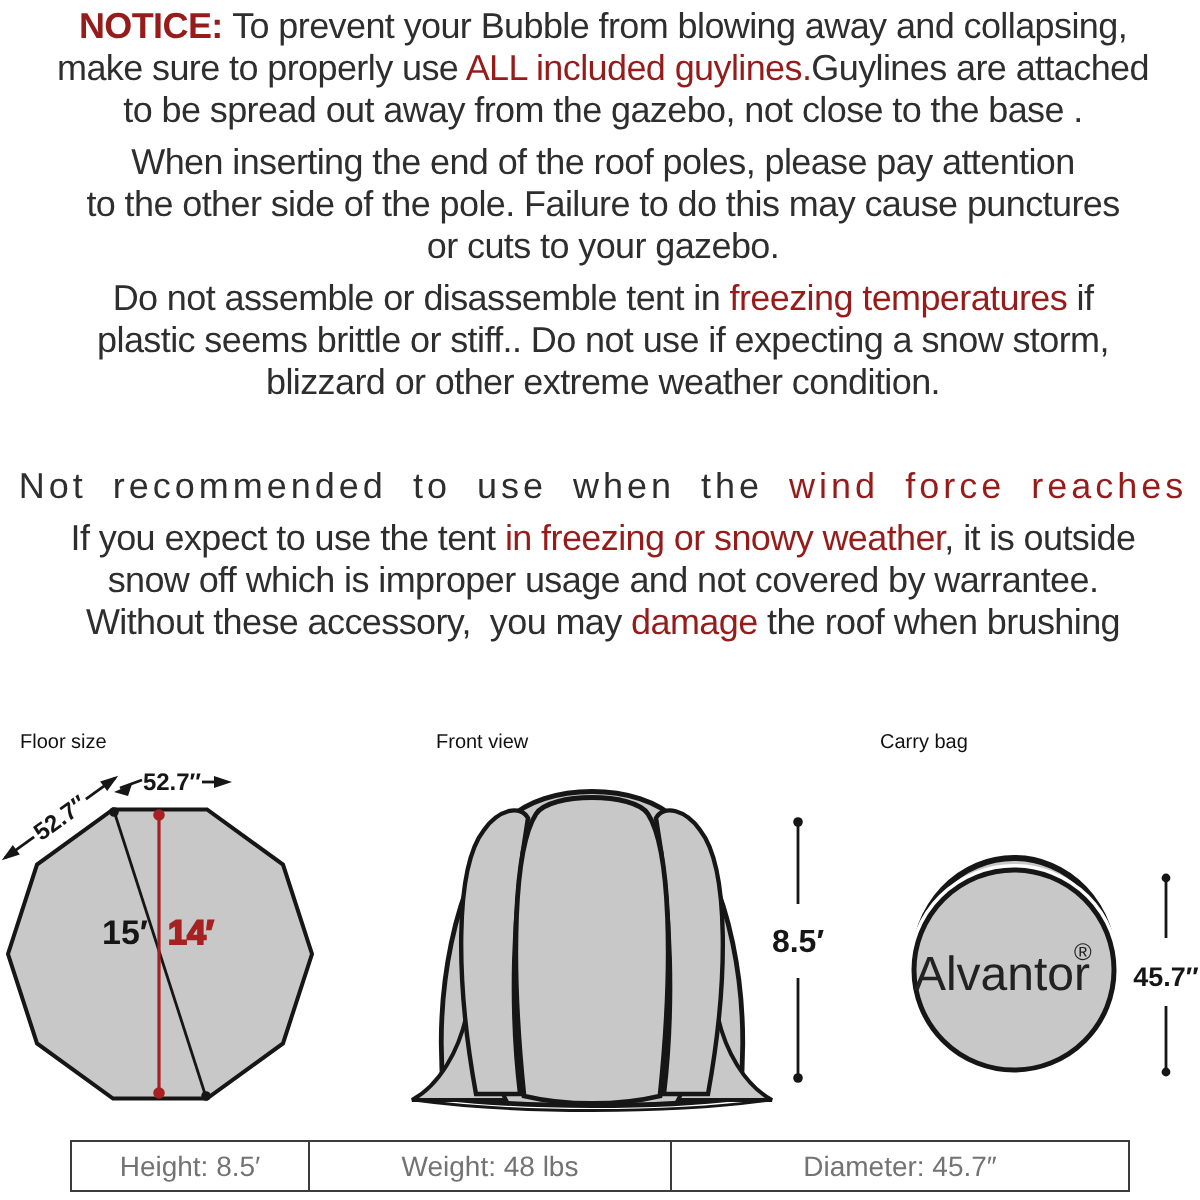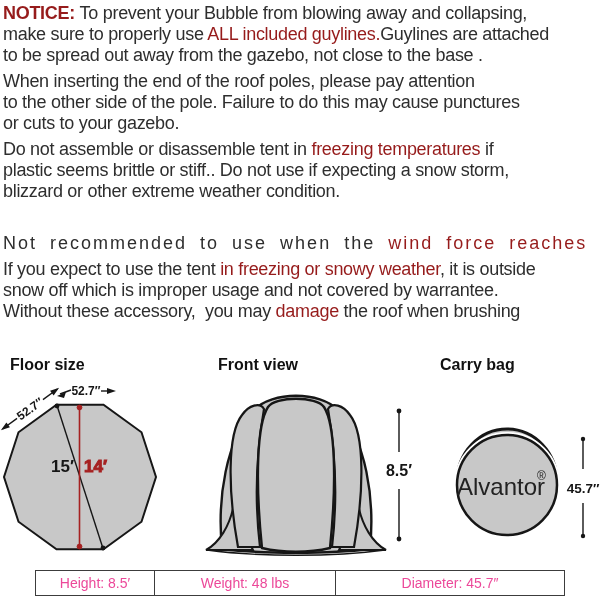--- a/index.html
+++ b/index.html
@@ -1,44 +1,44 @@
 <!DOCTYPE html>
 <html style="--accent-red: #961b1b; --dimension-red: #a62121; --text-color: #2e2e2e; --diagram-fill: #c8c8c8;"><head>
 <meta charset="utf-8">
 <style>
   html,body { margin:0; padding:0; background:#fff; }
   .page {
     position:relative; width:600px; height:600px; background:#ffffff;
-    font-family:"Liberation Sans", sans-serif; overflow:hidden;
+    font-family:"Liberation Sans", sans-serif; overflow:hidden;text-align:center;
   }
   
   .notice { position:absolute; left:3px; top:3px; width:597px; color:var(--text-color,#2e2e2e); }
   .para { margin:0 0 5px 0; }
   .line { white-space:nowrap; font-size:18px; line-height:21px; letter-spacing:-0.3px; }
   .para.tracked .line { letter-spacing:2px; word-spacing:6px;margin-top:31px; }
   .seg-red { color:var(--accent-red,#961b1b); }
   .seg-bold { font-weight:bold; }
   
-  .dtitle { position:absolute; top:356px; font-size:16px; font-weight:bold; color:#111; }
+  .dtitle { position:absolute; top:366px; font-size:10px; font-weight:normal; color:#111; }
   
   .diagram-svg { position:absolute; left:0; top:0; width:600px; height:600px; }
   .shape { fill:var(--diagram-fill,#c8c8c8); stroke:#161616; }
   svg text { font-family:"Liberation Sans", sans-serif; fill:#161616; }
   .dim-label { font-size:12px; font-weight:bold; }
   .big-label { font-size:17px; font-weight:bold; }
   .red-ink { fill:var(--dimension-red,#a62121); stroke:var(--dimension-red,#a62121); }
   .thin { stroke:#161616; stroke-width:1.4; fill:none; }
   
   .spec-table {
     position:absolute; left:35px; top:570px; width:528px; height:24px;
     border:1.6px solid #3c3c3c; display:flex; align-items:stretch; background:#fff;
   }
   .spec-cell {
     display:flex; align-items:center; justify-content:center;
-    font-size:14px; color:#ec4899;
+    font-size:14px; color:#737373;
   }
   .spec-cell.c0 { width:118px; }
   .spec-cell.c1 { width:180px; border-left:1.5px solid #3c3c3c; }
   .spec-cell.c2 { flex:1; border-left:1.5px solid #3c3c3c; }
 </style>
 </head>
 <body>
 
 <div class="page">
 

